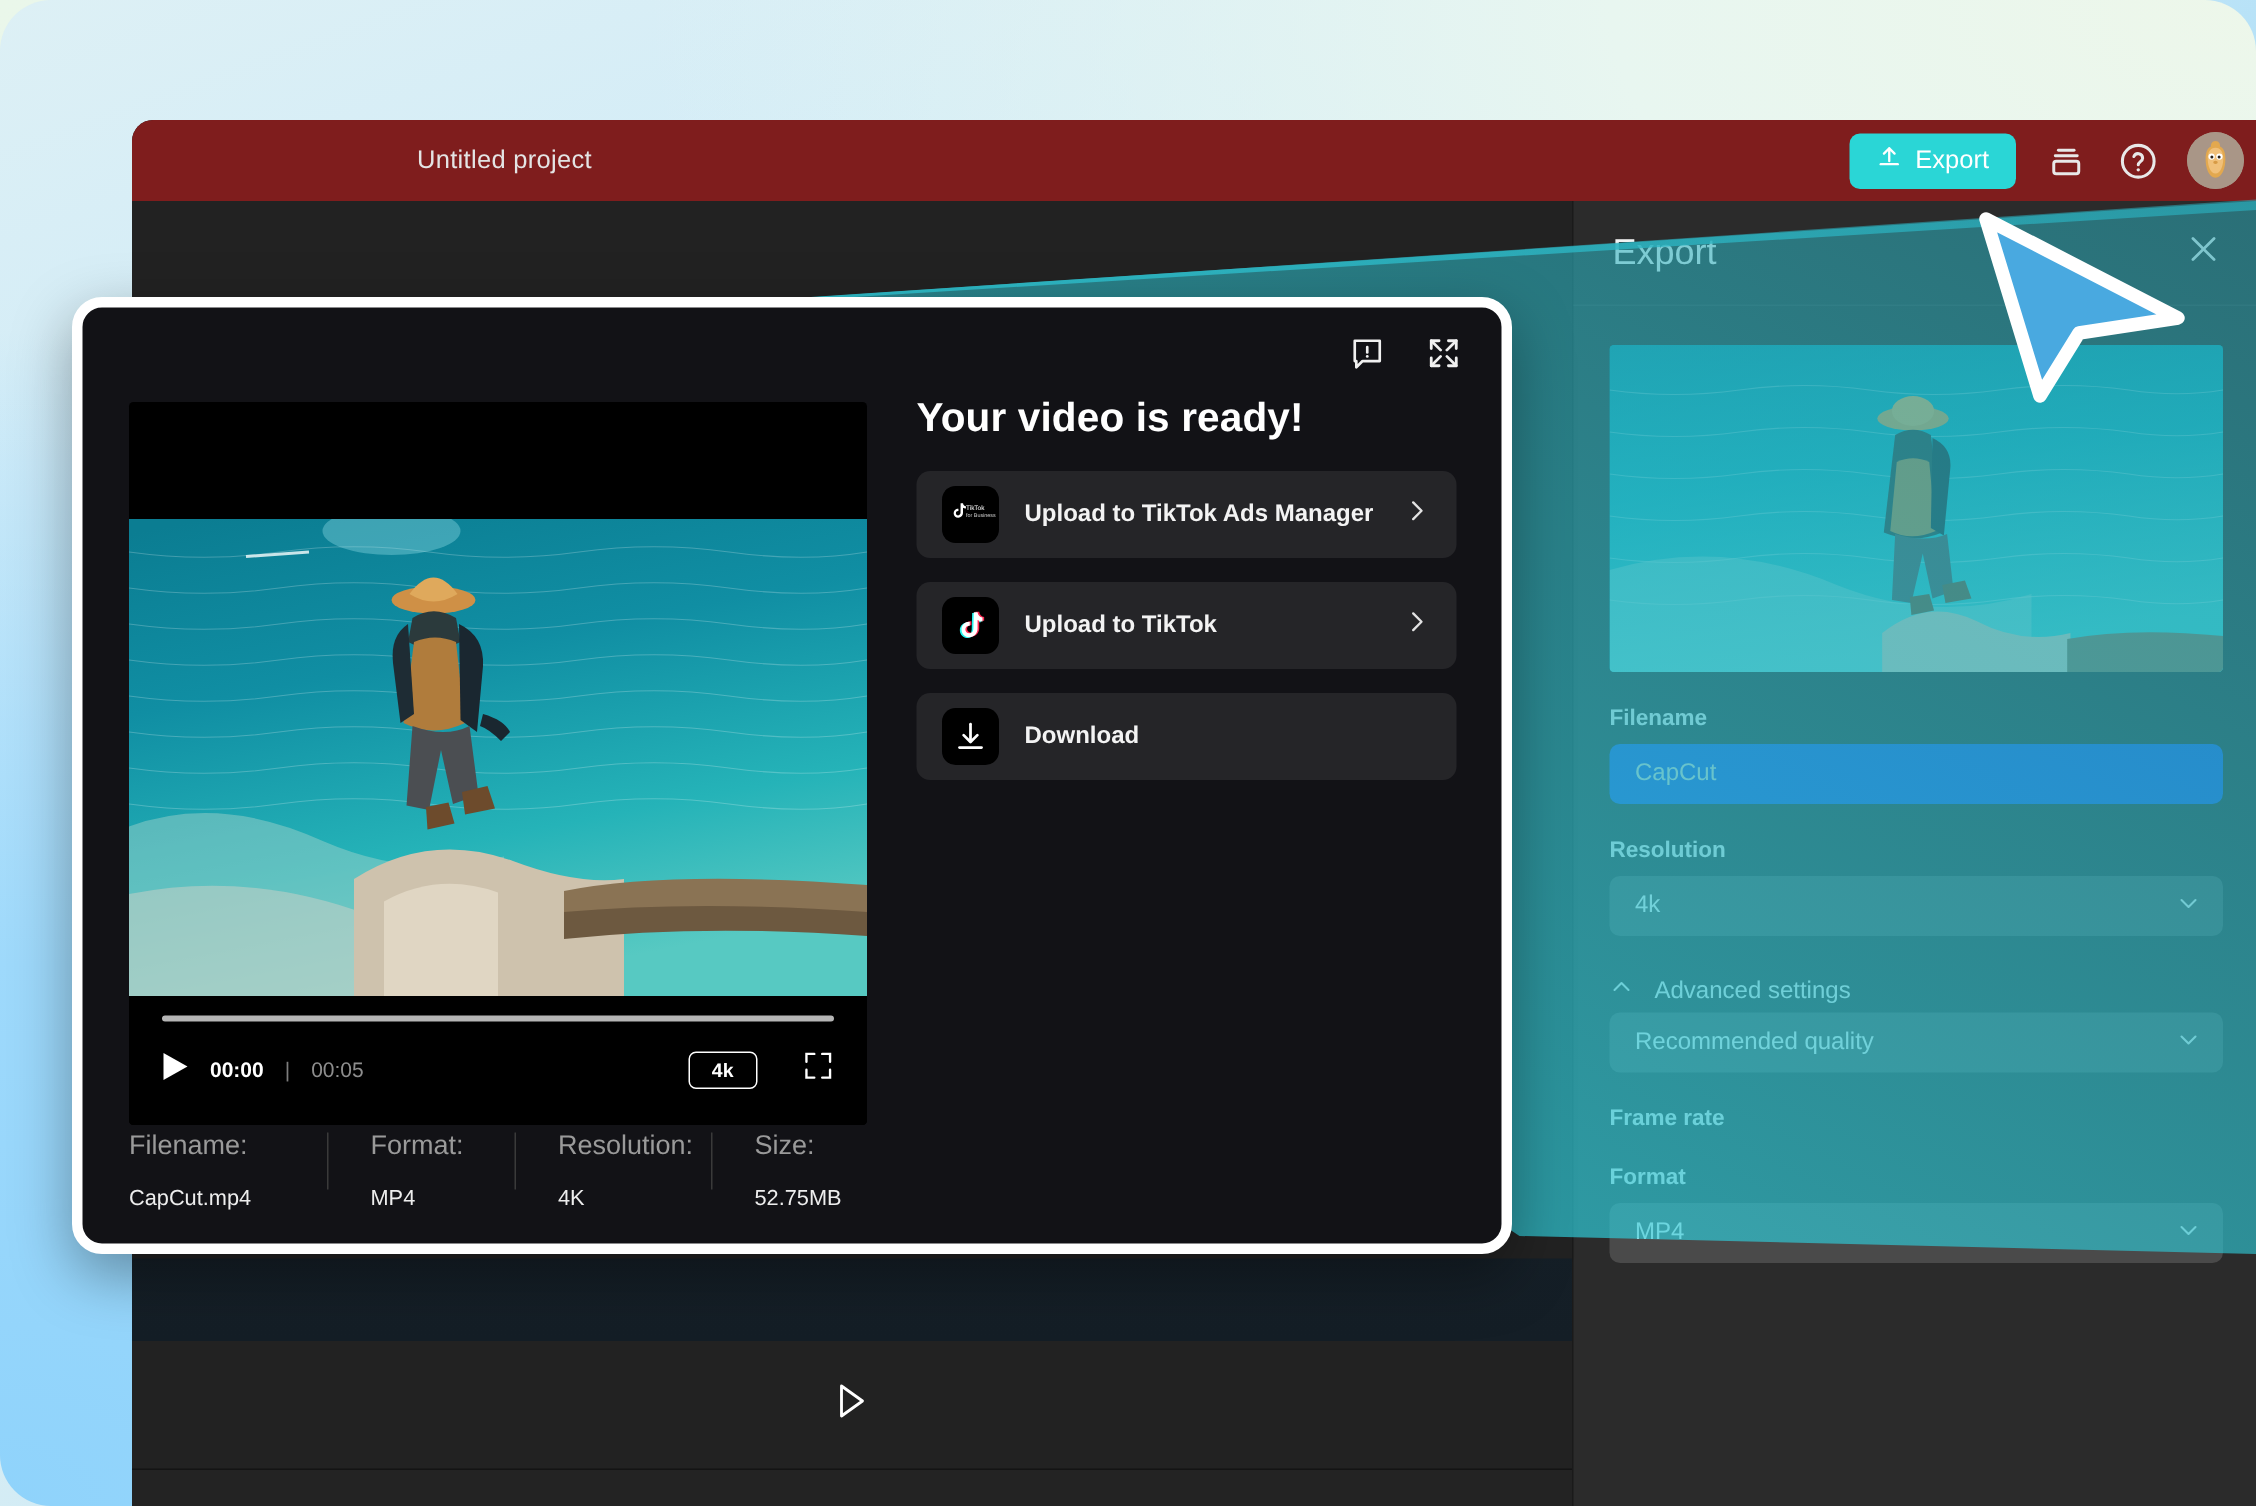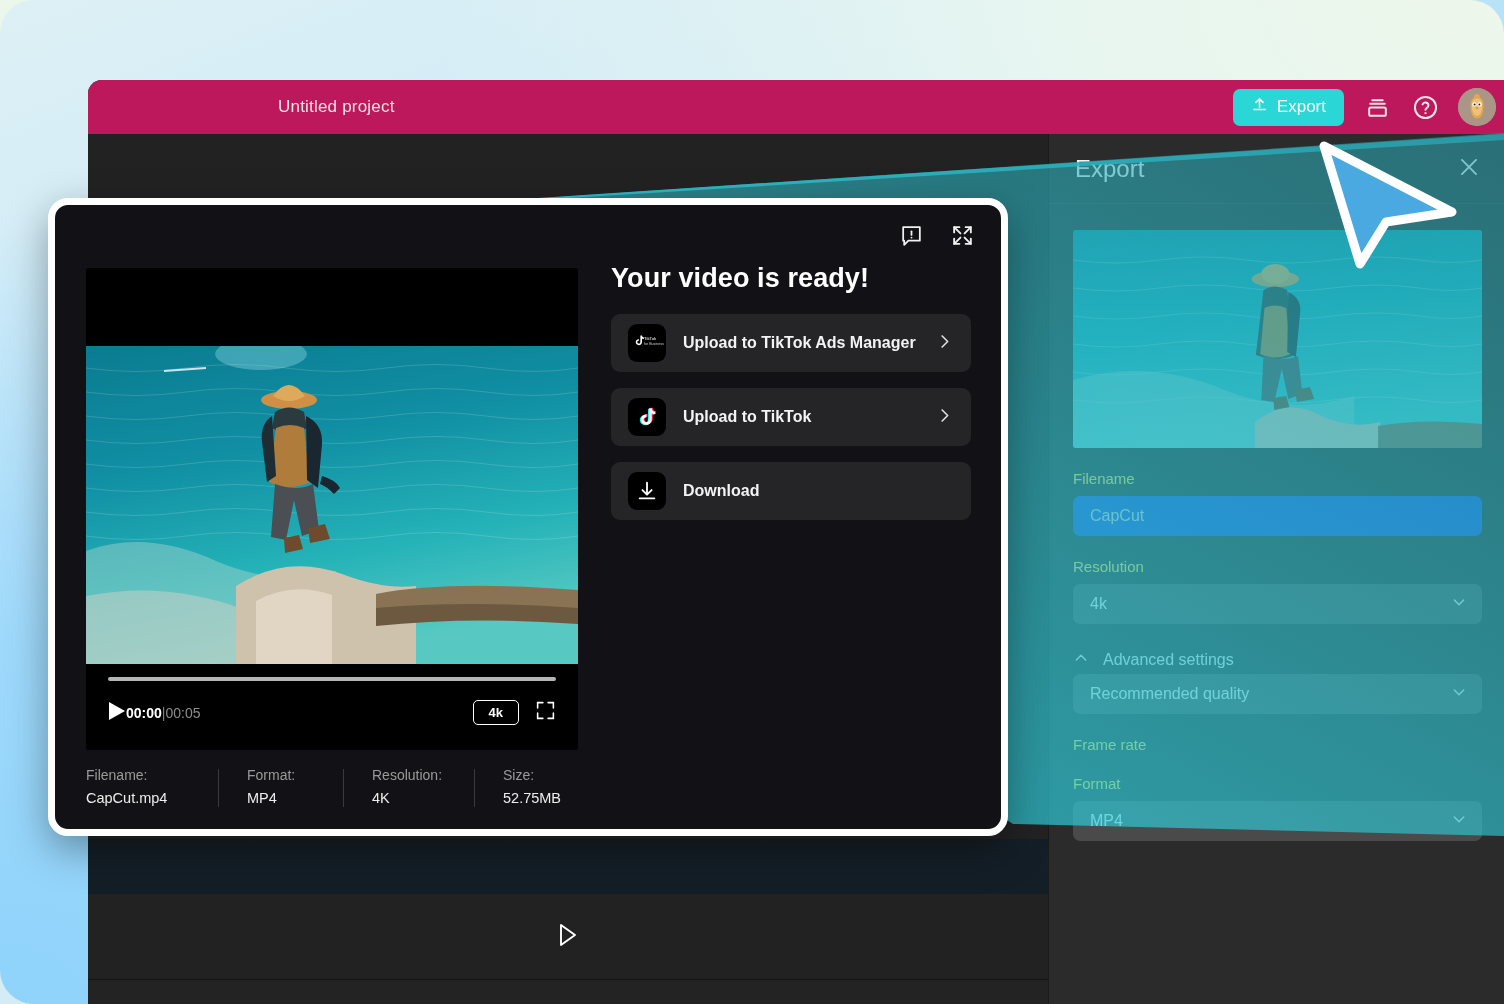--- a/index.html
+++ b/index.html
@@ -25,21 +25,21 @@
   
   #app-window {
     position: absolute;
     left: 88px; top: 80px; right: 0px; bottom: 0px;
     background: #1e1e1e;
     border-top-left-radius: 14px;
     overflow: hidden;
   }
   #app-topbar {
     position: absolute; left: 0; top: 0; right: 0; height: 54px;
-    background: #be185d;
+    background: #7f1d1d;
     display: flex; align-items: center;
   }
   #project-title {
     margin-left: 190px;
     color: #e4e4e4; font-size: 17px; letter-spacing: .2px;
   }
   .topbar-right {
     margin-left: auto; display: flex; align-items: center; gap: 18px;
     padding-right: 8px;
   }
@@ -94,21 +94,21 @@
     height: 70px; display: flex; align-items: center;
     padding: 0 22px 0 26px; border-bottom: 1px solid #383838;
   }
   #export-panel-title { color: #f2f2f2; font-size: 24px; }
   #export-close-icon { margin-left: auto; color: #e8e8e8; cursor:pointer; }
   #export-thumb {
     margin: 26px 22px 0 24px; height: 218px; border-radius: 3px;
     overflow: hidden; position: relative; background: #0b6b78;
   }
   .form-block { padding: 0 22px 0 24px; }
-  .field-label { color: #fde047; font-size: 15px; margin: 22px 0 9px 0; }
+  .field-label { color: #e5e5e5; font-size: 15px; margin: 22px 0 9px 0; font-weight: bold; }
   .text-input {
     height: 40px; border-radius: 7px; background: #1d4ed8;
     display: flex; align-items: center; padding: 0 17px;
     color: #cfcfcf; font-size: 16px; cursor: text;
   }
   .select-input {
     height: 40px; border-radius: 7px; background: #4a4a4a;
     display: flex; align-items: center; padding: 0 15px 0 17px;
     color: #f0f0f0; font-size: 16px; cursor: pointer;
   }
@@ -151,21 +151,21 @@
   #modal-video-controls {
     position: absolute; left: 0; right: 0; bottom: 0; height: 86px;
     background: #000; padding: 0 22px;
   }
   #progress-track {
     position: absolute; left: 22px; right: 22px; top: 13px;
     height: 4px; background: #b5b5b5; border-radius: 3px; cursor: pointer;
   }
   #controls-row {
     position: absolute; left: 22px; right: 22px; top: 36px;
-    display: flex; align-items: center; 
+    display: flex; align-items: center; gap: 14px;
   }
   #play-icon { color: #fff; cursor: pointer; }
   #time-current { color:#fff; font-size:14px; font-weight:bold; }
   #time-sep { color:#7d7d7d; font-size:14px; }
   #time-total { color:#8d8d8d; font-size:14px; }
   #quality-badge {
     margin-left: auto;
     border: 1.6px solid #ffffff; border-radius: 5px;
     color: #fff; font-size: 13px; font-weight: bold;
     padding: 4px 15px; cursor: pointer;
@@ -188,21 +188,21 @@
     display:flex; align-items:center; justify-content:center; flex:0 0 auto;
     overflow:hidden;
   }
   .share-label { color: #f3f3f3; font-size: 16px; font-weight: bold; }
   .share-chevron { margin-left: auto; color: #e2e2e2; }
   #modal-meta {
     position: absolute; left: 31px; bottom: 22px; right: 31px;
     display: flex; align-items: flex-start;
   }
   .meta-cell { position: relative; }
-  .meta-key { color: #9a9a9a; font-size: 14px; margin-bottom: 7px; }
+  .meta-key { color: #9a9a9a; font-size: 18px; margin-bottom: 17px; }
   .meta-val { color: #ededed; font-size: 14.5px; }
   .meta-div { width:1px; height:38px; background:#3a3a3a; margin-top:2px; }
 
   
   #cursor-arrow { position:absolute; left:1312px; top:140px; z-index:90; pointer-events:none; }
 </style>
 </head>
 <body>
 
 <div id="page-bg"></div>

